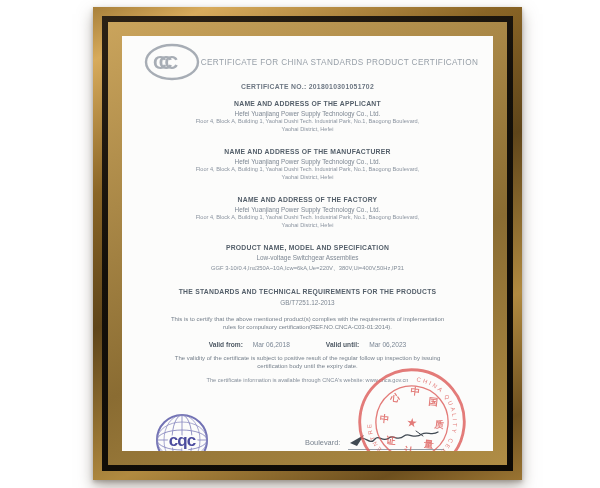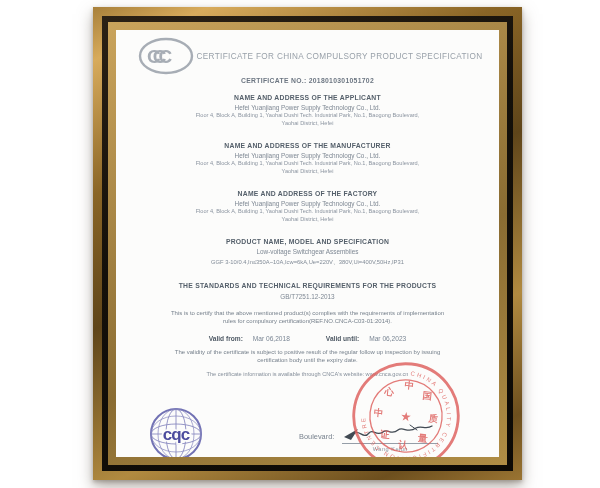--- a/index.html
+++ b/index.html
@@ -7,21 +7,21 @@
               font-family:"Liberation Sans", sans-serif; }
   .stage { position:relative; width:600px; height:488px; background:#ffffff; }
 
   
   .frame { position:absolute; left:93px; top:7px; width:429px; height:473px;
            padding:9px;
            background: linear-gradient(155deg,#a8803a 0%,#d8ab5c 8%,#8a6526 28%,#5f451a 48%,#b18a40 72%,#6d4f1e 90%,#9a7432 100%);
            box-shadow: 0 7px 14px rgba(110,100,88,.5), 0 2px 4px rgba(90,80,70,.4); }
   .frame-dark { width:100%; height:100%; padding:6px;
            background: linear-gradient(155deg,#2b2115 0%,#14100a 40%,#0d0a06 100%); }
-  .frame-line { width:100%; height:100%; padding:8px;
+  .frame-line { width:100%; height:100%; padding:14px;
            background: linear-gradient(155deg,#caa45c,#8a6c32 60%,#b08d45); }
   .paper { position:relative; width:100%; height:100%; background:#fcfcfb;
            overflow:hidden; }
   .paper-inner { position:absolute; inset:0; padding:0 14px; text-align:center;
            filter: blur(0.4px); }
 
   
   .header-row { display:flex; align-items:center; margin-top:8px; height:36px; }
   .ccc-logo { flex:0 0 auto; margin-left:8px; }
   .cert-title { flex:1; font-size:8.2px; letter-spacing:.35px; color:#98a0a9;
@@ -62,21 +62,21 @@
     <div class="frame-dark">
       <div class="frame-line">
         <div class="paper">
           <div class="paper-inner">
 
             <div class="header-row">
               <svg class="ccc-logo" width="56" height="38" viewBox="0 0 56 38">
                 <ellipse cx="28" cy="19" rx="26" ry="17" fill="none" stroke="#a7adb5" stroke-width="2.4"></ellipse>
                 <text x="9" y="26" font-size="19" font-weight="bold" fill="#a7adb5" letter-spacing="-8">CCC</text>
               </svg>
-              <div class="cert-title">CERTIFICATE FOR CHINA COMPULSORY PRODUCT SPECIFICATION</div>
+              <div class="cert-title">CERTIFICATE FOR CHINA STANDARDS PRODUCT CERTIFICATION</div>
             </div>
 
             <div class="certno">
               <span>CERTIFICATE NO.:</span>
               <span>2018010301051702</span>
             </div>
 
             <div class="sec-heading mt-first">NAME AND ADDRESS OF THE APPLICANT</div>
             <div class="sec-name">Hefei Yuanjiang Power Supply Technology Co., Ltd.</div>
             <div class="sec-addr">Floor 4, Block A, Building 1, Yaohai Dushi Tech. Industrial Park, No.1, Baogong Boulevard,</div>

